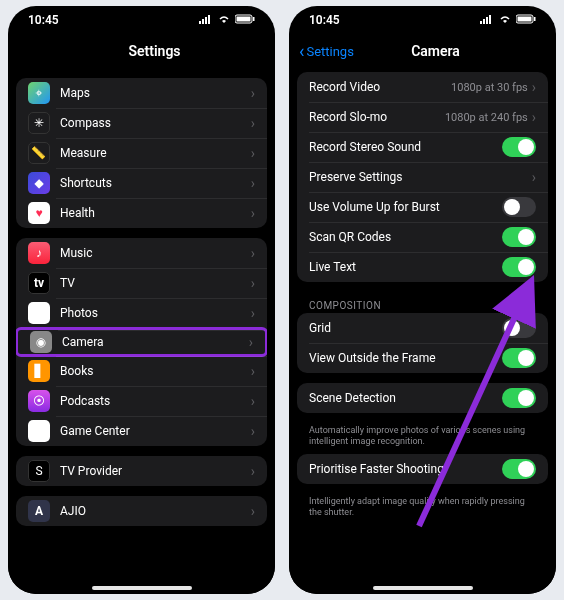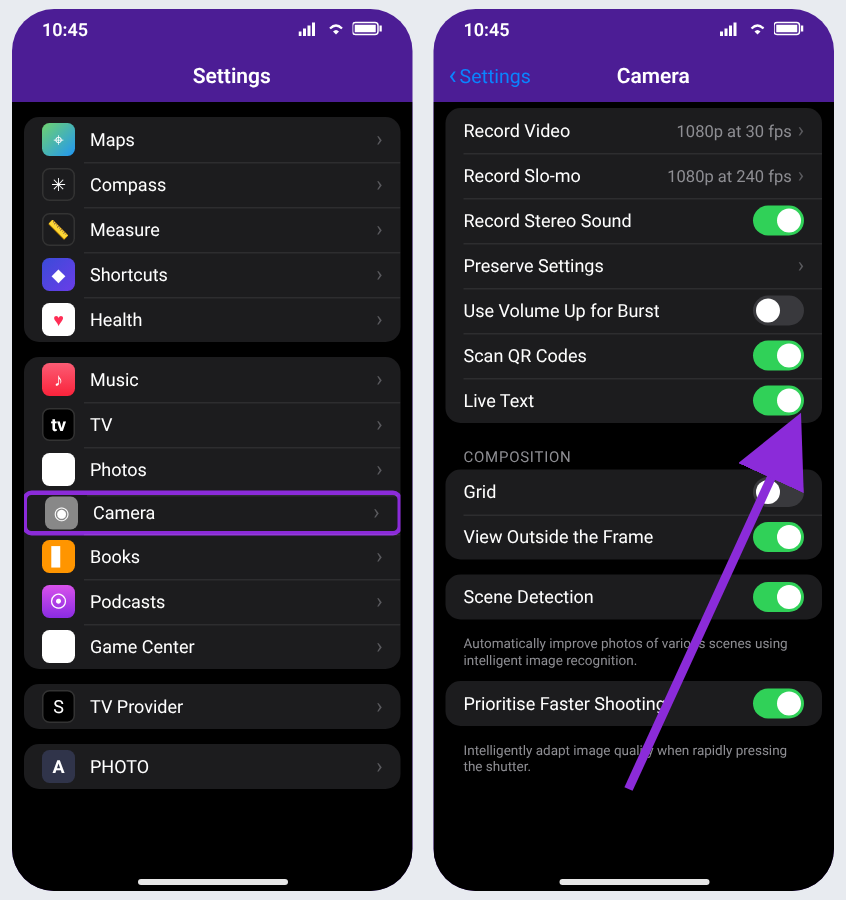--- a/index.html
+++ b/index.html
@@ -7,21 +7,21 @@
     background: #e8ebf0;
     font-family: -apple-system, BlinkMacSystemFont, "Segoe UI", Roboto, Helvetica, Arial, sans-serif;
     width: 564px;
     height: 600px;
     display: flex;
     gap: 14px;
     padding: 6px 8px;
   }
   .phone {
     flex: 1;
-    background: #4c1d95;
+    background: #000000;
     border-radius: 28px;
     overflow: hidden;
     position: relative;
     display: flex;
     flex-direction: column;
     color: #fff;
   }
   .status-bar {
     height: 28px;
     display: flex;
@@ -268,21 +268,21 @@
     <div class="group" id="lg3">
         <div class="row">
           <div class="icon bg-tvprovider">S</div>
           <span class="label">TV Provider</span>
           <span class="chev-r">›</span>
         </div>
       </div>
     <div class="group" id="lg4">
         <div class="row">
           <div class="icon bg-ajio">A</div>
-          <span class="label">PHOTO</span>
+          <span class="label">AJIO</span>
           <span class="chev-r">›</span>
         </div>
       </div>
   </div>
   <div class="home-indicator"></div>
 </div>
 
 <div class="phone" style="position:relative;">
   <div class="status-bar">
     <span>10:45</span>

